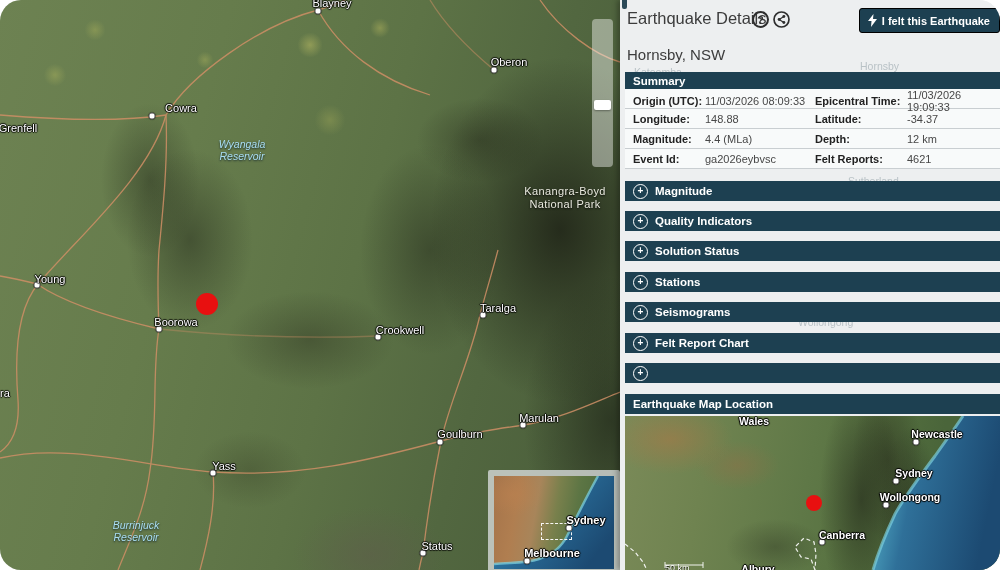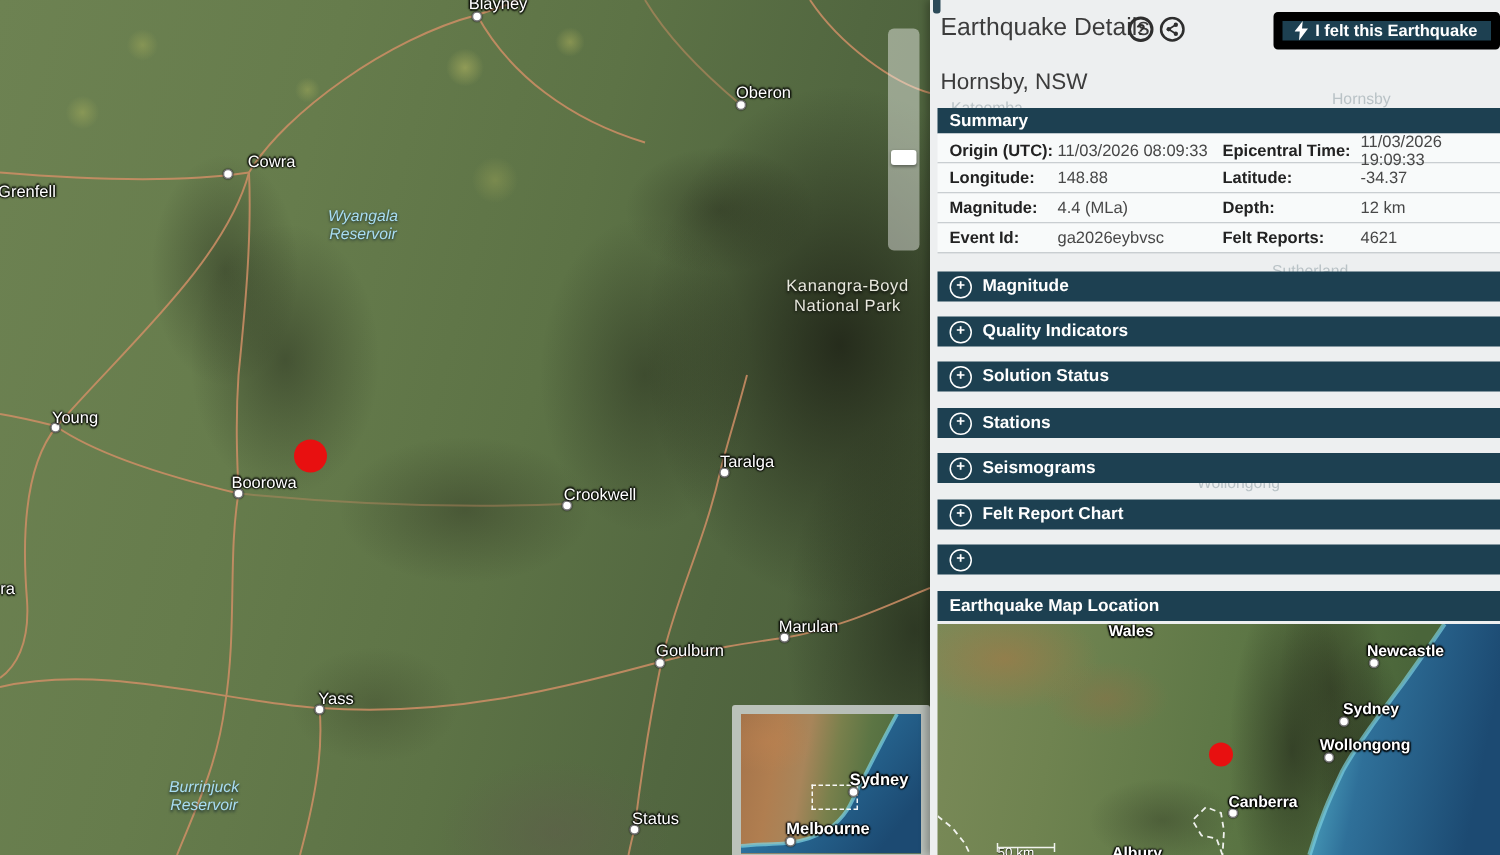--- a/index.html
+++ b/index.html
@@ -1,17 +1,17 @@
 <!DOCTYPE html>
 <html><head>
 <meta charset="utf-8">
 <style>
   html,body{margin:0;padding:0;background:#fff;}
   .app{position:relative;width:1000px;height:570px;overflow:hidden;
-       font-family:"Liberation Sans",sans-serif;background:#edeff0;}
+       font-family:"Liberation Sans",sans-serif;background:#edeff0;border-radius:21px;}
 
   
   .map{position:absolute;left:0;top:0;width:620px;height:570px;overflow:hidden;
     background:
       radial-gradient(circle 18px at 310px 45px, rgba(190,190,100,.5), transparent 70%),
       radial-gradient(circle 14px at 380px 28px, rgba(185,185,95,.45), transparent 70%),
       radial-gradient(circle 16px at 55px 75px, rgba(180,185,95,.4), transparent 70%),
       radial-gradient(circle 22px at 330px 120px, rgba(170,175,90,.35), transparent 70%),
       radial-gradient(circle 15px at 95px 30px, rgba(175,180,92,.4), transparent 70%),
       radial-gradient(circle 12px at 205px 60px, rgba(178,182,94,.4), transparent 70%),
@@ -60,21 +60,21 @@
     background:rgba(237,239,240,.985);box-shadow:-3px 0 5px rgba(0,0,0,.28);}
   .ghost{position:absolute;color:#b9c2c6;font-size:10.5px;white-space:nowrap;z-index:0;}
   .panel > .content{position:absolute;inset:0;z-index:1;padding-left:24px;}
   .corner-mark{position:absolute;left:2px;top:0;width:5px;height:9px;background:#2c4a58;
     border-radius:0 0 2px 2px;}
   .title{position:absolute;left:7px;top:9px;font-size:16.5px;color:#3c3c3c;}
   .circ-icon{position:absolute;top:11px;width:17px;height:17px;border-radius:50%;
     border:2px solid #2e2e2e;box-sizing:border-box;display:flex;align-items:center;
     justify-content:center;font-weight:bold;font-size:10.5px;color:#2e2e2e;cursor:pointer;}
   .felt-btn{position:absolute;right:0;top:8px;height:25px;padding:0 9px 0 8px;display:flex;
-    align-items:center;gap:5px;background:#1d4051;border:6px solid #000000;border-radius:3px;
+    align-items:center;gap:5px;background:#1d4051;border:1px solid #000000;border-radius:3px;
     color:#fff;font-size:11px;font-weight:bold;box-sizing:border-box;cursor:pointer;}
   .loc-title{position:absolute;left:7px;top:46px;font-size:15px;color:#3c3c3c;}
   .teal-bar{position:absolute;left:5px;width:375px;background:#1d4051;color:#fff;
     display:flex;align-items:center;box-sizing:border-box;padding:0 8px;}
   .teal-bar .bar-label{font-size:11.5px;font-weight:bold;}
   .sum-bar{top:72px;height:17px;}
   .sum-table{position:absolute;left:5px;top:89px;width:375px;}
   .srow{display:grid;grid-template-columns:72px 110px 92px 1fr;align-items:center;
     height:19px;background:#f8fafa;border-bottom:1px solid #c9ced1;padding-left:8px;
     font-size:11px;}
@@ -193,21 +193,21 @@
             <div class="town-dot" style="left: 33px; top: 85px;"></div>
             <div class="inset-label" style="left: 58px; top: 77px;">Melbourne</div>
           </div>
       </div>
     </div>
   </div>
 
   <div class="panel">
     <div id="ghosts">
         <div class="ghost" style="left: 14px; top: 66px;">Katoomba</div>
-        <div class="ghost" style="left: 240px; top: 60px; margin-left: 28px;">Hornsby</div>
+        <div class="ghost" style="left: 240px; top: 60px;">Hornsby</div>
         <div class="ghost" style="left: 183px; top: 77px;">Blacktown</div>
         <div class="ghost" style="left: 228px; top: 175px;">Sutherland</div>
         <div class="ghost" style="left: 178px; top: 316px;">Wollongong</div>
         <div class="ghost" style="left: 165px; top: 399px;">Kiama</div>
       </div>
     <div class="content">
       <div class="corner-mark"></div>
 
       <div class="title">Earthquake Details</div>
 

